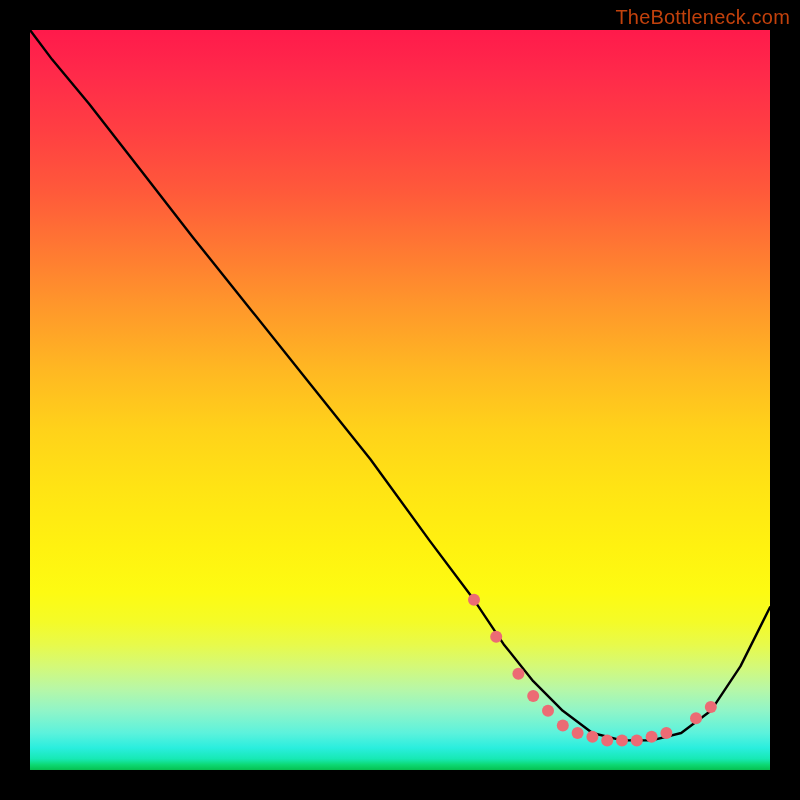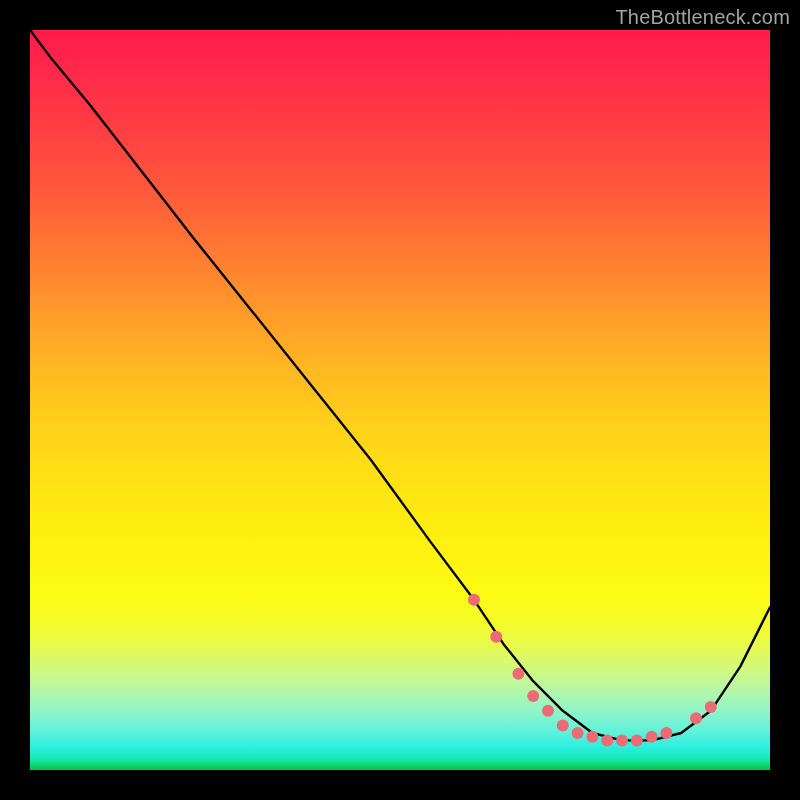--- a/index.html
+++ b/index.html
@@ -46,21 +46,21 @@
       #2aeede 97%,
       #17e9b4 98.5%,
       #0dd872 99.3%,
       #06c050 100%
     );
   }
   .watermark {
     position: absolute;
     top: 6px;
     right: 10px;
-    color: #a3a3a3;
+    color: #c2410c;
     font-size: 20px;
     letter-spacing: 0.2px;
     user-select: none;
   }
   svg.curve {
     position: absolute;
     left: 0;
     top: 0;
     width: 740px;
     height: 740px;

